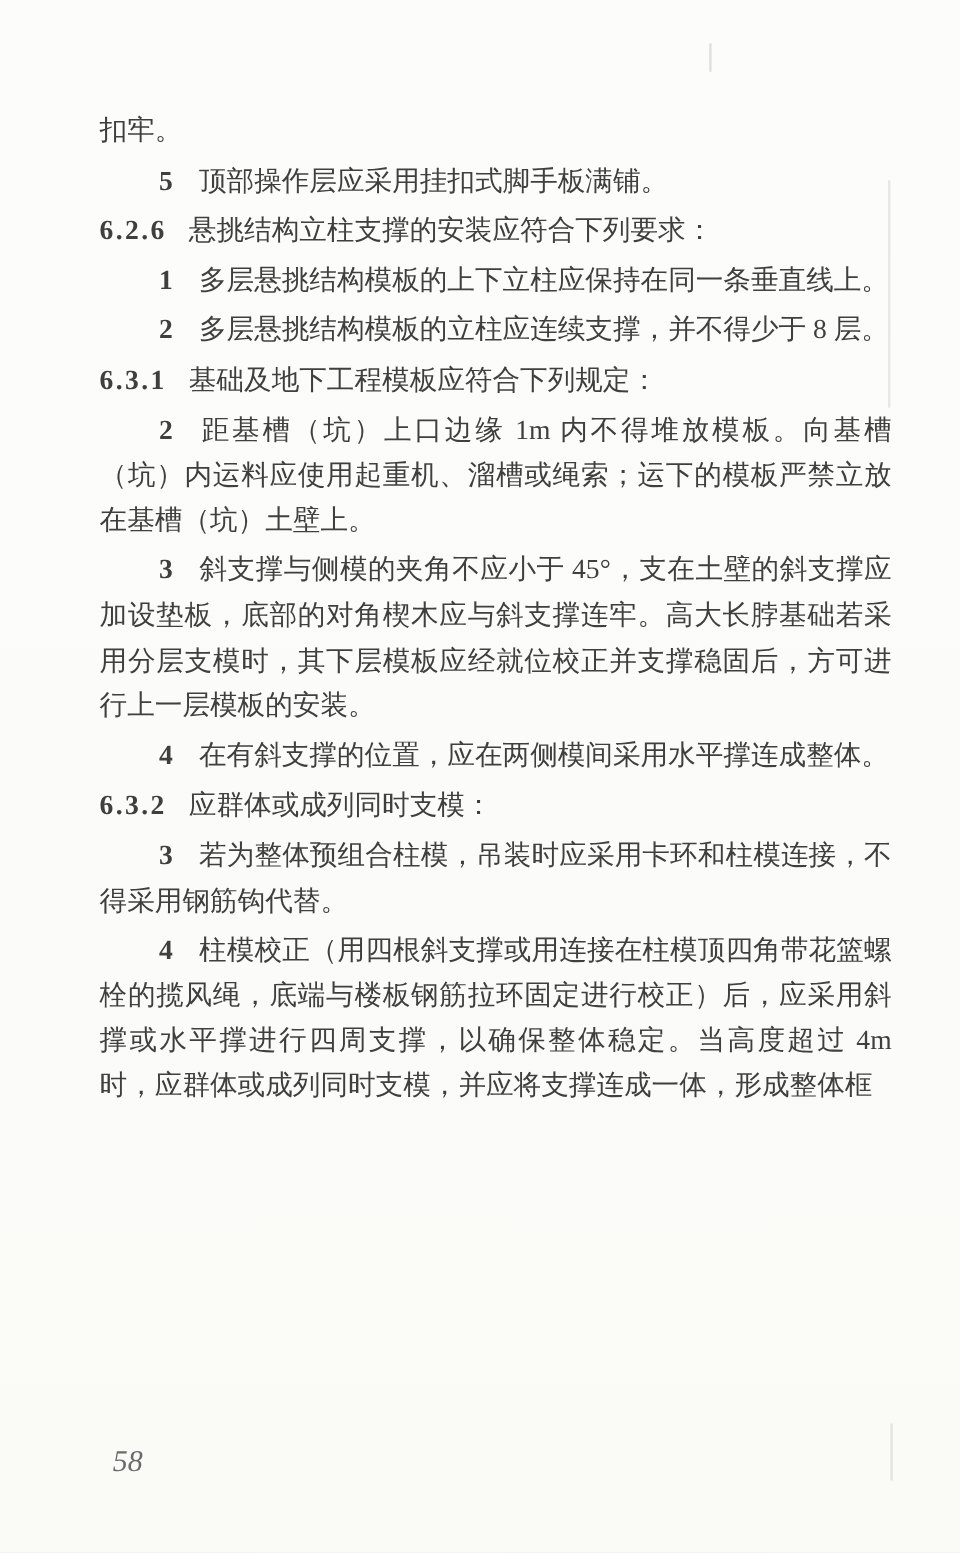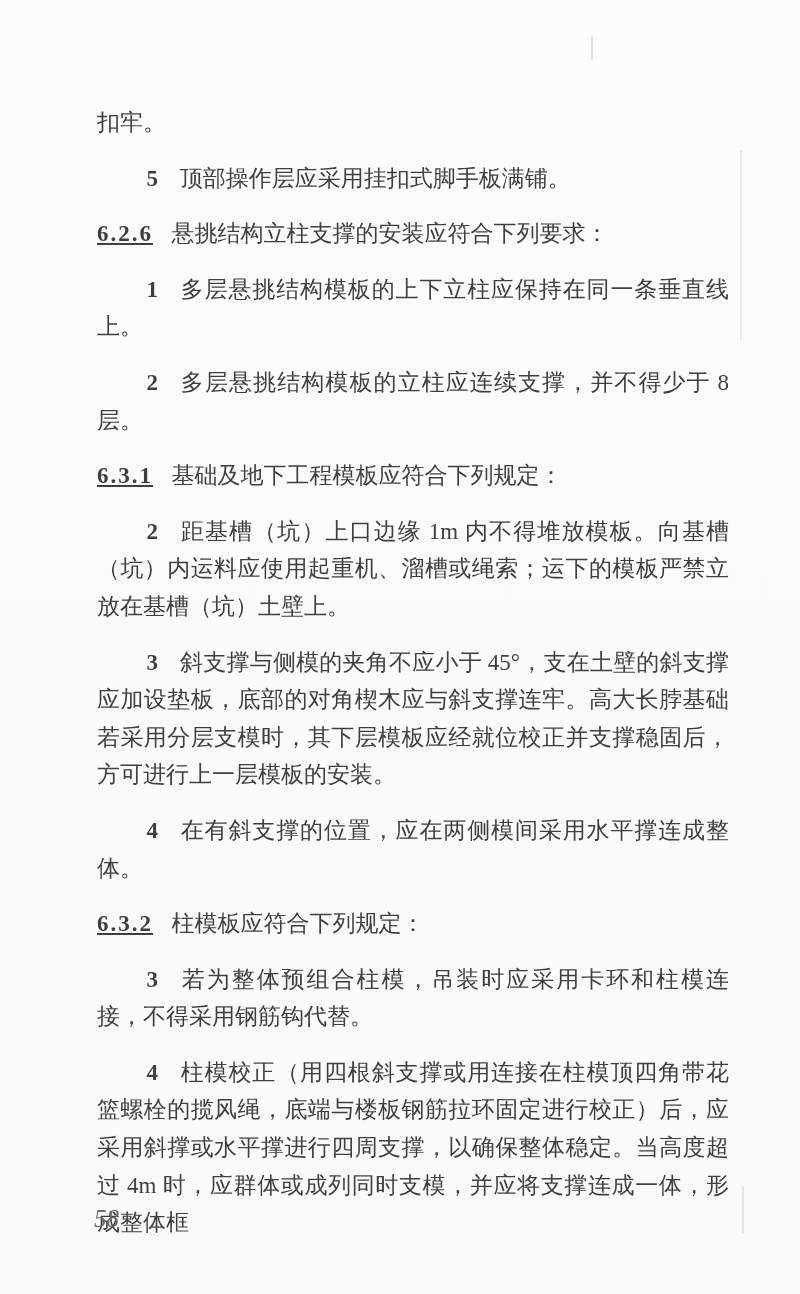--- a/index.html
+++ b/index.html
@@ -20,40 +20,39 @@
   .text-block {
     position: absolute;
     left: 79px;
     top: 86px;
     width: 668px;
     font-size: 23px;
     line-height: 37.6px;
     text-align: justify;
   }
   .para {
-    margin: 18px;
+    margin: 4px;
     padding: 0;
   }
   .para .num {
     font-weight: bold;
     font-style: normal;
   }
   .para.item {
     text-indent: 2.15em;
   }
   .para.item .num {
     margin-right: 0.95em;
   }
   .para.clause {
     text-indent: 0;
   }
   .para.clause .num {
     margin-right: 0.8em;
     letter-spacing: 2px;
-    text-decoration: underline;
   }
   .heading {
     margin: 15px 0 17px 0;
     text-align: center;
     font-size: 24px;
     font-weight: bold;
     color: #383838;
     font-family: "Liberation Sans", sans-serif;
     line-height: 37.6px;
     text-indent: 0;
@@ -94,19 +93,19 @@
   <main class="text-block">
       <p class="para continuation"><span class="txt">扣牢。</span></p>
       <p class="para item"><b class="num">5</b><span class="txt">顶部操作层应采用挂扣式脚手板满铺。</span></p>
       <p class="para clause"><b class="num">6.2.6</b><span class="txt">悬挑结构立柱支撑的安装应符合下列要求：</span></p>
       <p class="para item"><b class="num">1</b><span class="txt">多层悬挑结构模板的上下立柱应保持在同一条垂直线上。</span></p>
       <p class="para item"><b class="num">2</b><span class="txt">多层悬挑结构模板的立柱应连续支撑，并不得少于 8 层。</span></p>
       <p class="para clause"><b class="num">6.3.1</b><span class="txt">基础及地下工程模板应符合下列规定：</span></p>
       <p class="para item"><b class="num">2</b><span class="txt">距基槽（坑）上口边缘 1m 内不得堆放模板。向基槽（坑）内运料应使用起重机、溜槽或绳索；运下的模板严禁立放在基槽（坑）土壁上。</span></p>
       <p class="para item"><b class="num">3</b><span class="txt">斜支撑与侧模的夹角不应小于 45°，支在土壁的斜支撑应加设垫板，底部的对角楔木应与斜支撑连牢。高大长脖基础若采用分层支模时，其下层模板应经就位校正并支撑稳固后，方可进行上一层模板的安装。</span></p>
       <p class="para item"><b class="num">4</b><span class="txt">在有斜支撑的位置，应在两侧模间采用水平撑连成整体。</span></p>
-      <p class="para clause"><b class="num">6.3.2</b><span class="txt">柱模板应符合下列规定：</span></p>
+      <p class="para clause"><b class="num">6.3.2</b><span class="txt">应群体或成列同时支模：</span></p>
       <p class="para item"><b class="num">3</b><span class="txt">若为整体预组合柱模，吊装时应采用卡环和柱模连接，不得采用钢筋钩代替。</span></p>
       <p class="para item"><b class="num">4</b><span class="txt">柱模校正（用四根斜支撑或用连接在柱模顶四角带花篮螺栓的揽风绳，底端与楼板钢筋拉环固定进行校正）后，应采用斜撑或水平撑进行四周支撑，以确保整体稳定。当高度超过 4m 时，应群体或成列同时支模，并应将支撑连成一体，形成整体框</span></p>
     </main>
 
   <div class="page-number">58</div>
 </div>
 
 </body></html>

